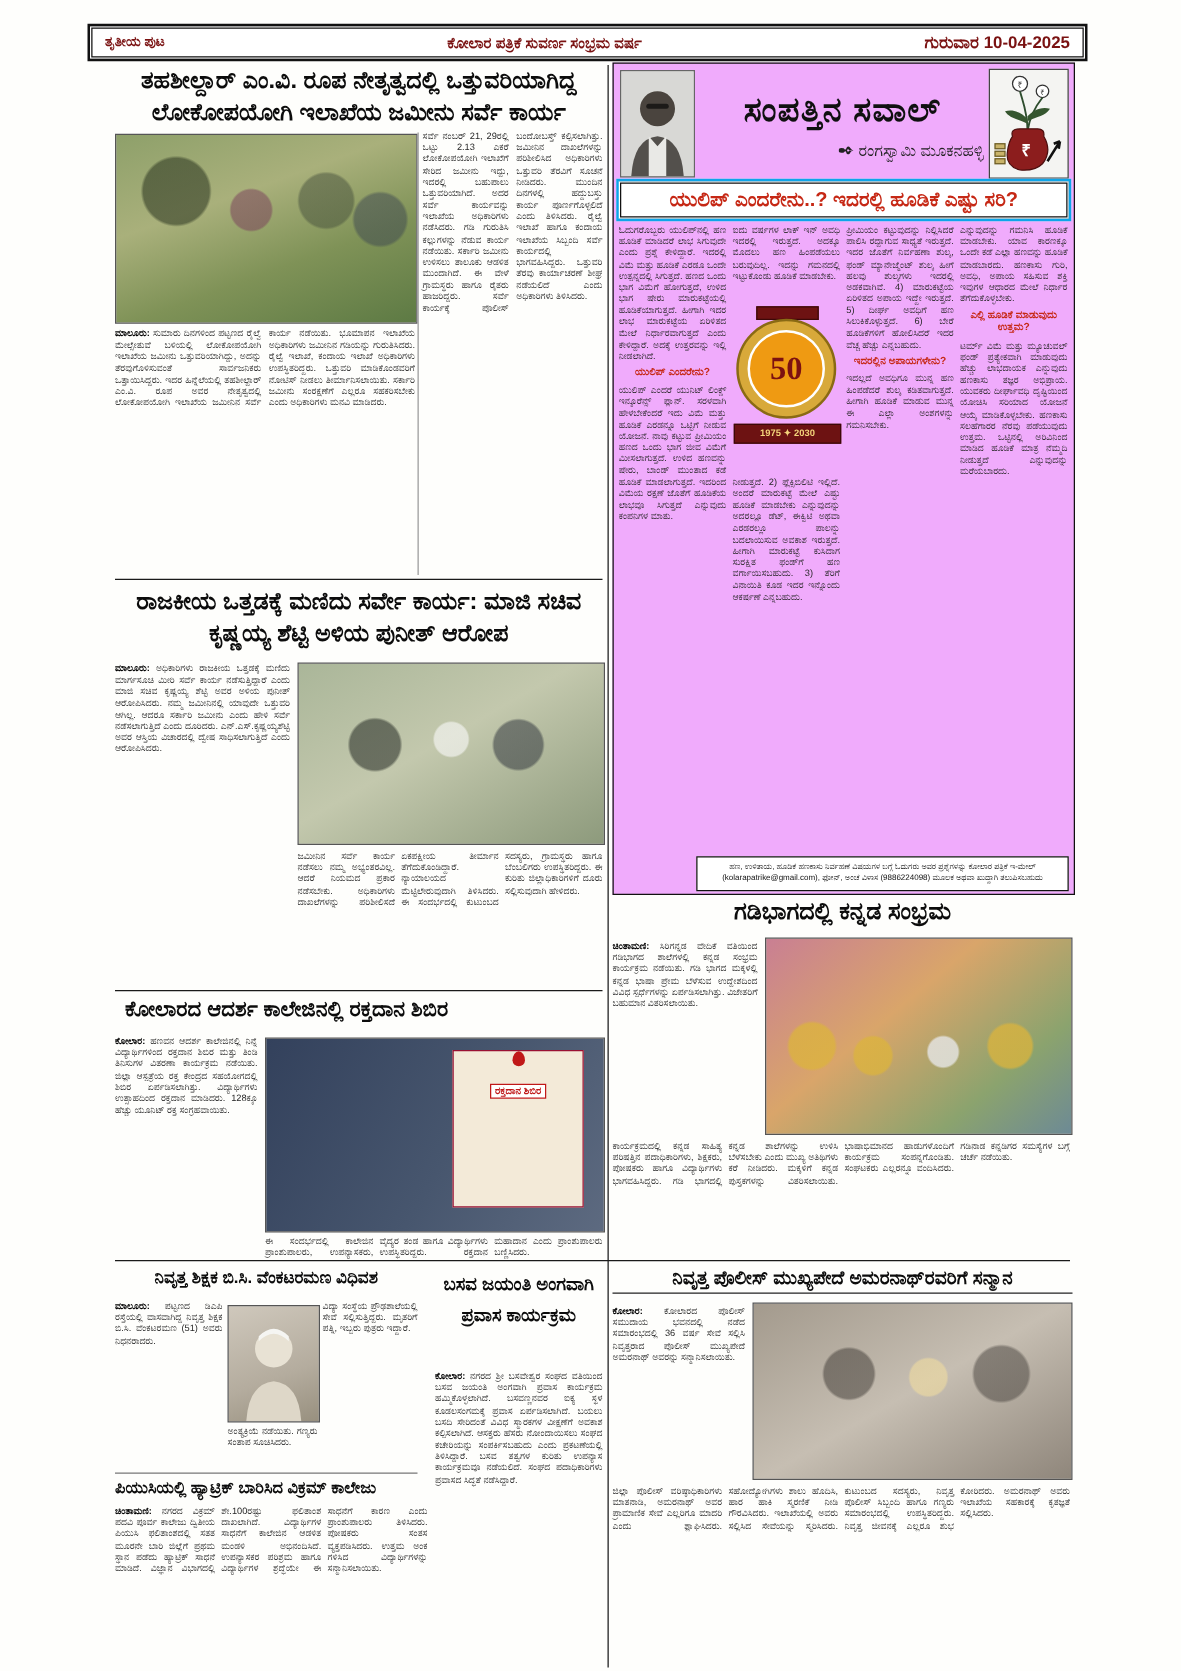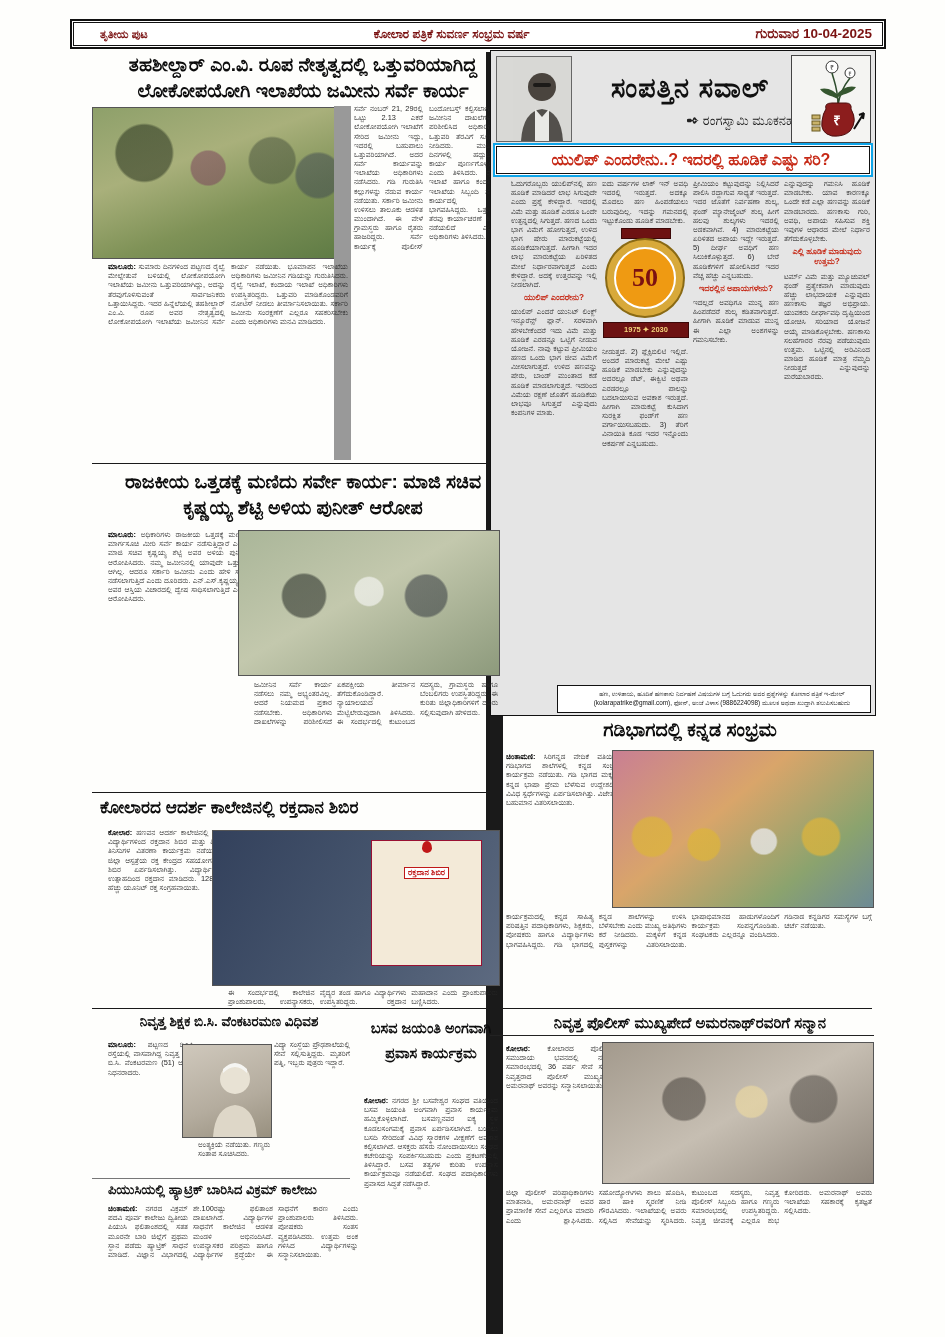--- a/index.html
+++ b/index.html
@@ -1,18 +1,18 @@
 <!DOCTYPE html>
 <html><head>
 <meta charset="utf-8">
 <style>
   html,body{margin:0;padding:0;background:#ffffff;}
   .page{position:relative;width:945px;height:1337px;background:#fefefc;overflow:hidden;
         font-family:"Liberation Sans",sans-serif;color:#111;}
-  .abs{position:absolute;padding-left:16px;}
+  .abs{position:absolute;}
   
   .topbar{left:70px;top:19px;width:796px;height:26px;border:2px solid #111;background:#fff;
           display:flex;align-items:center;justify-content:space-between;box-shadow:inset 0 0 0 1px #fff, inset 0 0 0 2px #111;}
   .topbar .tb{color:#7a1212;font-weight:bold;padding:0 12px;white-space:nowrap;}
   .tb-left{font-size:11px;}
   .tb-center{font-size:12px;}
   .tb-right{font-size:13.5px;}
   
   .hl{font-weight:bold;color:#0c0c0c;text-align:center;}
   .hl-big{font-size:19px;line-height:1.35;}
@@ -52,29 +52,29 @@
      radial-gradient(circle at 58% 58%, rgba(230,230,230,.8) 0 7%, transparent 8%),
      radial-gradient(circle at 80% 55%, rgba(220,180,60,.75) 0 8%, transparent 9%),
      linear-gradient(140deg,#c97f93 0%,#d9a56a 40%,#8ba36e 75%,#6d8a95 100%);}
   .ph-police{background:
      radial-gradient(circle at 30% 40%, rgba(60,55,50,.5) 0 10%, transparent 11%),
      radial-gradient(circle at 55% 42%, rgba(240,220,160,.6) 0 9%, transparent 10%),
      radial-gradient(circle at 78% 40%, rgba(70,65,60,.5) 0 10%, transparent 11%),
      linear-gradient(150deg,#a39a8d 0%,#c6beb2 50%,#8f867b 100%);}
   .ph-portrait{background:linear-gradient(160deg,#cfc8bc 0%,#b4ac9e 60%,#98907f 100%);}
   
-  .samp-box{left:490px;top:50px;width:368px;height:664px;border:1.5px solid #111;background:#e5e5e5;}
+  .samp-box{left:490px;top:50px;width:368px;height:664px;border:1.5px solid #111;background:#f0abfc;}
   .samp-title{font-size:27px;font-weight:bold;color:#101010;text-align:center;letter-spacing:1px;}
   .samp-byline{font-size:13px;font-weight:normal;color:#222;text-align:right;}
   .ulip-strip{border:2px solid #0ea5e9;box-shadow:inset 0 0 0 1px #fff,inset 0 0 0 2px #111;
      display:flex;align-items:center;justify-content:center;background:#fff;}
   .ulip-strip .t{color:#c62815;font-weight:bold;font-size:16px;white-space:nowrap;}
   .ucol{width:86px;}
   
-  .emblem{width:84px;height:116px;margin:3px auto;position:relative;}
+  .emblem{width:84px;height:116px;margin:20px auto;position:relative;}
   .emblem .ring{position:absolute;left:2px;top:10px;width:76px;height:76px;border-radius:50%;
      background:#d8a93a;border:2px solid #8a6a14;display:flex;align-items:center;justify-content:center;}
   .emblem .inner{width:58px;height:58px;border-radius:50%;background:#ef9a12;border:2px solid #fff;
      display:flex;align-items:center;justify-content:center;color:#7c1111;font-weight:bold;font-size:26px;
      font-family:"Liberation Serif",serif;}
   .emblem .ribbon{position:absolute;left:0;bottom:6px;width:84px;height:14px;background:#6d1212;color:#f3d37a;
      font-size:7.5px;font-weight:bold;display:flex;align-items:center;justify-content:center;border:1px solid #3c0808;}
   .emblem .topflag{position:absolute;left:18px;top:0;width:48px;height:9px;background:#6d1212;border:1px solid #3c0808;}
   
   .notice{border:1.5px solid #111;background:#fff;display:flex;flex-direction:column;align-items:center;justify-content:center;}

